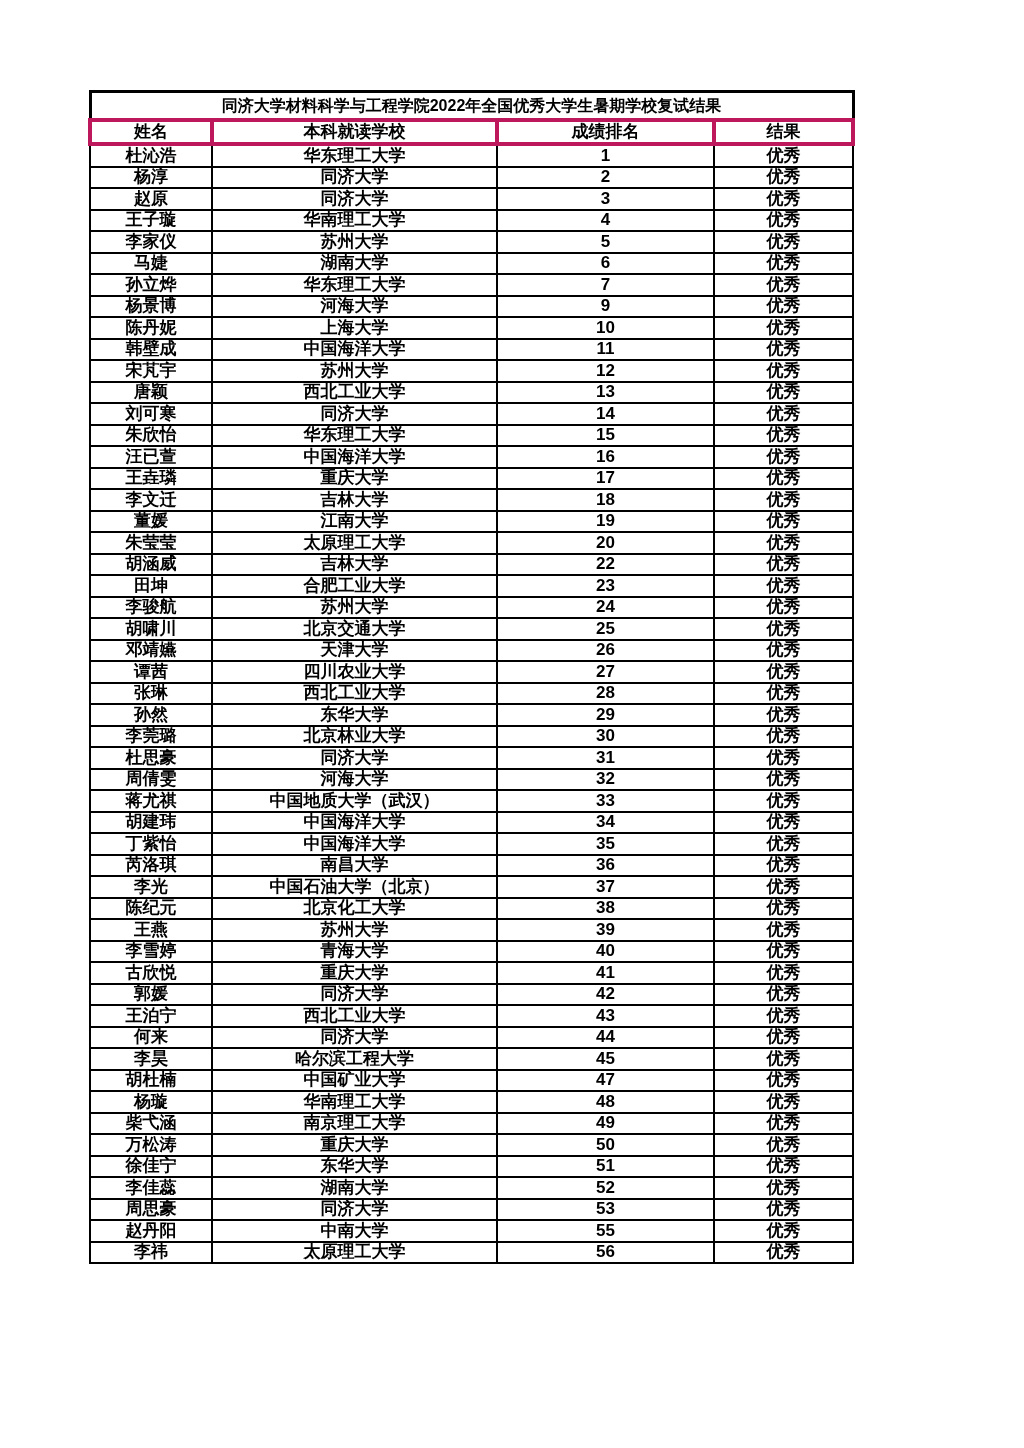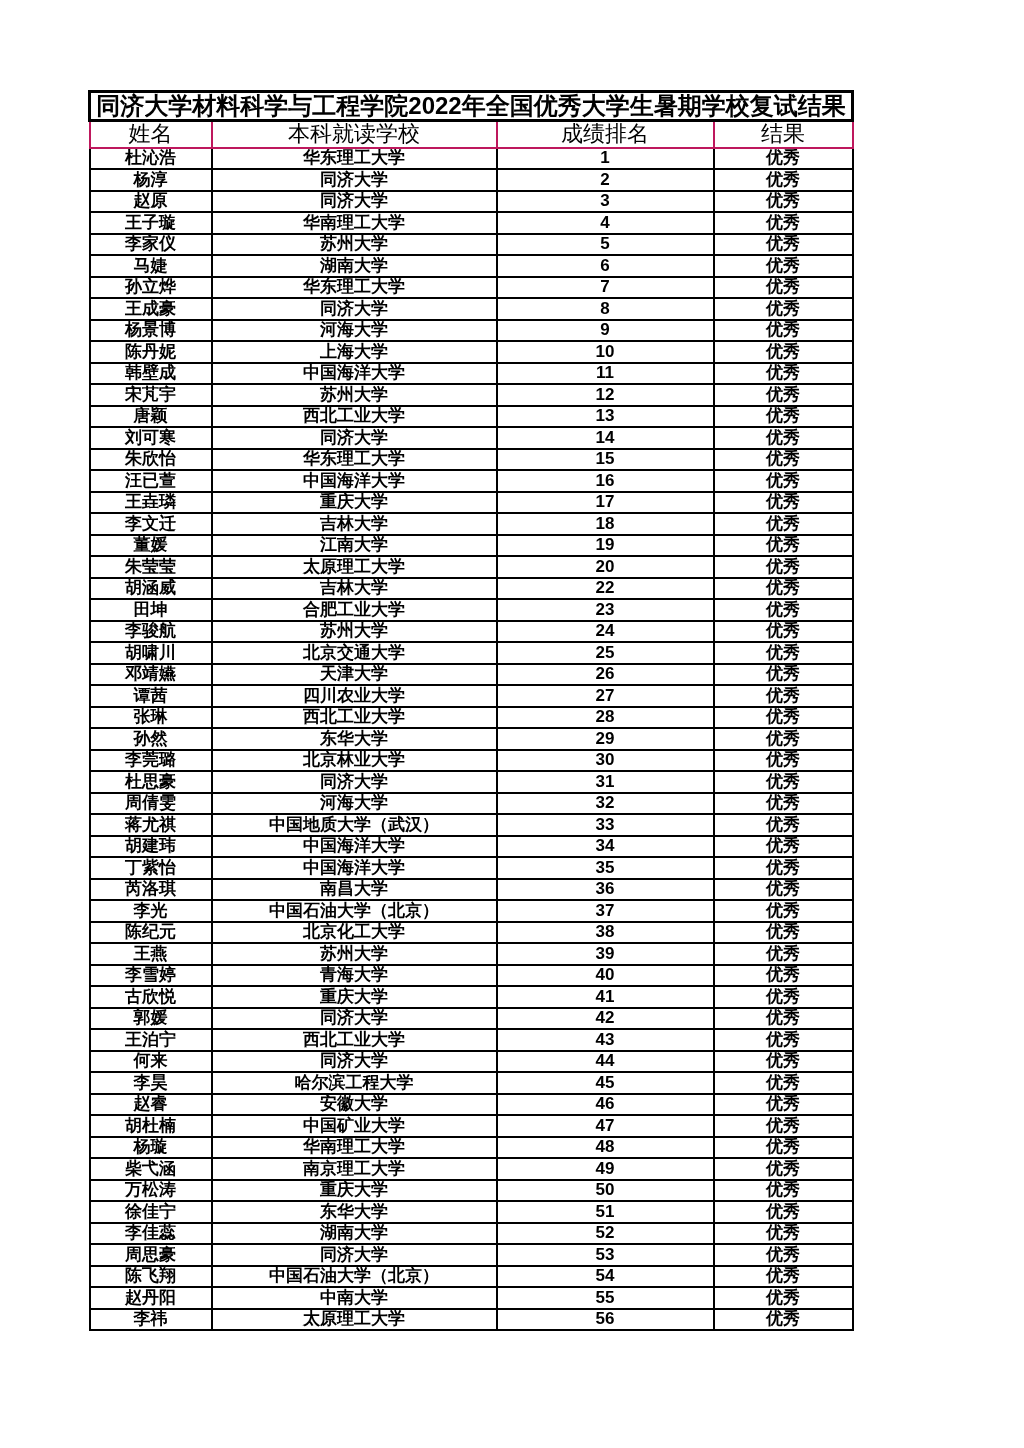--- a/index.html
+++ b/index.html
@@ -19,33 +19,33 @@
     border-collapse: collapse;
     table-layout: fixed;
     background: #ffffff;
   }
   .col-name   { width: 122px; }
   .col-school { width: 285px; }
   .col-rank   { width: 217px; }
   .col-result { width: 139px; }
   th.title-cell {
     border: 3px solid #000000;
-    font-size: 24px;
+    font-size: 16px;
     font-weight: 700;
     text-align: center;
     height: 25px;
     padding: 0;
     line-height: 1.1;
     white-space: nowrap;
     overflow: hidden;
   }
   tr.header-row th {
-    border: 2px solid #be185d;
-    font-size: 22px;
-    font-weight: 400;
+    border: 4px solid #be185d;
+    font-size: 17px;
+    font-weight: 700;
     text-align: center;
     height: 20px;
     padding: 0;
     line-height: 1.1;
   }
   tbody td {
     border: 2px solid #000000;
     font-size: 17px;
     font-weight: 700;
     text-align: center;
@@ -115,26 +115,20 @@
           <td>6</td>
           <td>优秀</td>
         </tr>
         <tr>
           <td>孙立烨</td>
           <td>华东理工大学</td>
           <td>7</td>
           <td>优秀</td>
         </tr>
         <tr>
-          <td>王成豪</td>
-          <td>同济大学</td>
-          <td>8</td>
-          <td>优秀</td>
-        </tr>
-        <tr>
           <td>杨景博</td>
           <td>河海大学</td>
           <td>9</td>
           <td>优秀</td>
         </tr>
         <tr>
           <td>陈丹妮</td>
           <td>上海大学</td>
           <td>10</td>
           <td>优秀</td>
@@ -337,26 +331,20 @@
           <td>44</td>
           <td>优秀</td>
         </tr>
         <tr>
           <td>李昊</td>
           <td>哈尔滨工程大学</td>
           <td>45</td>
           <td>优秀</td>
         </tr>
         <tr>
-          <td>赵睿</td>
-          <td>安徽大学</td>
-          <td>46</td>
-          <td>优秀</td>
-        </tr>
-        <tr>
           <td>胡杜楠</td>
           <td>中国矿业大学</td>
           <td>47</td>
           <td>优秀</td>
         </tr>
         <tr>
           <td>杨璇</td>
           <td>华南理工大学</td>
           <td>48</td>
           <td>优秀</td>
@@ -382,26 +370,20 @@
         <tr>
           <td>李佳蕊</td>
           <td>湖南大学</td>
           <td>52</td>
           <td>优秀</td>
         </tr>
         <tr>
           <td>周思豪</td>
           <td>同济大学</td>
           <td>53</td>
-          <td>优秀</td>
-        </tr>
-        <tr>
-          <td>陈飞翔</td>
-          <td>中国石油大学（北京）</td>
-          <td>54</td>
           <td>优秀</td>
         </tr>
         <tr>
           <td>赵丹阳</td>
           <td>中南大学</td>
           <td>55</td>
           <td>优秀</td>
         </tr>
         <tr>
           <td>李祎</td>

